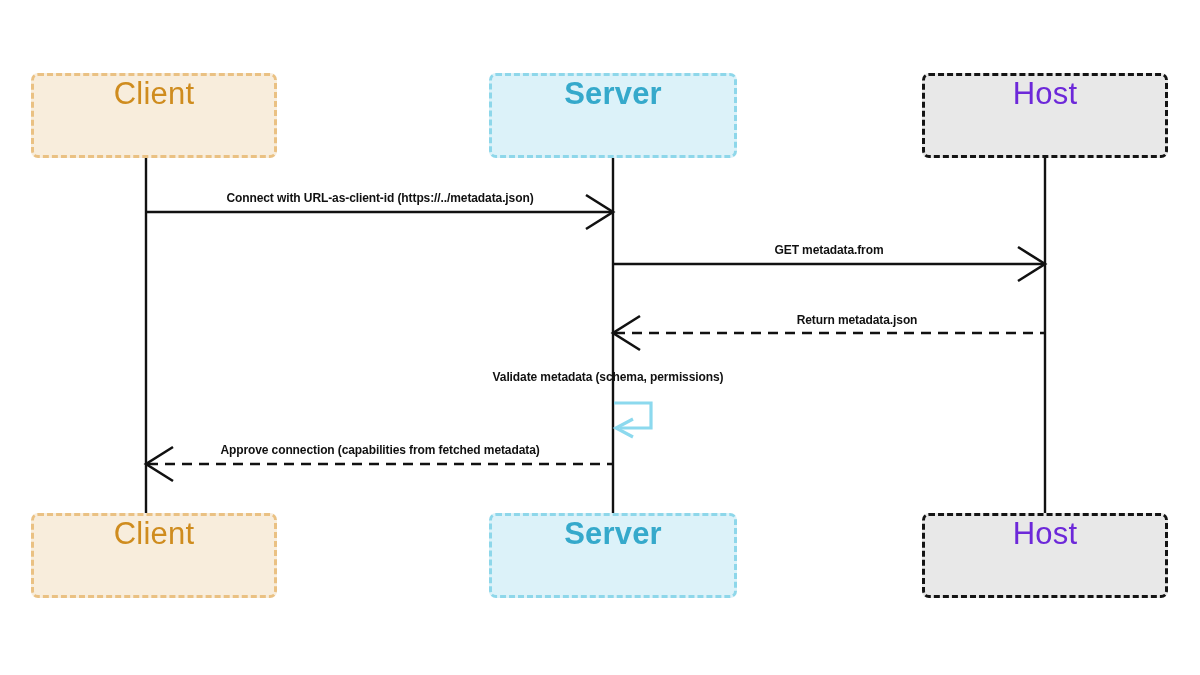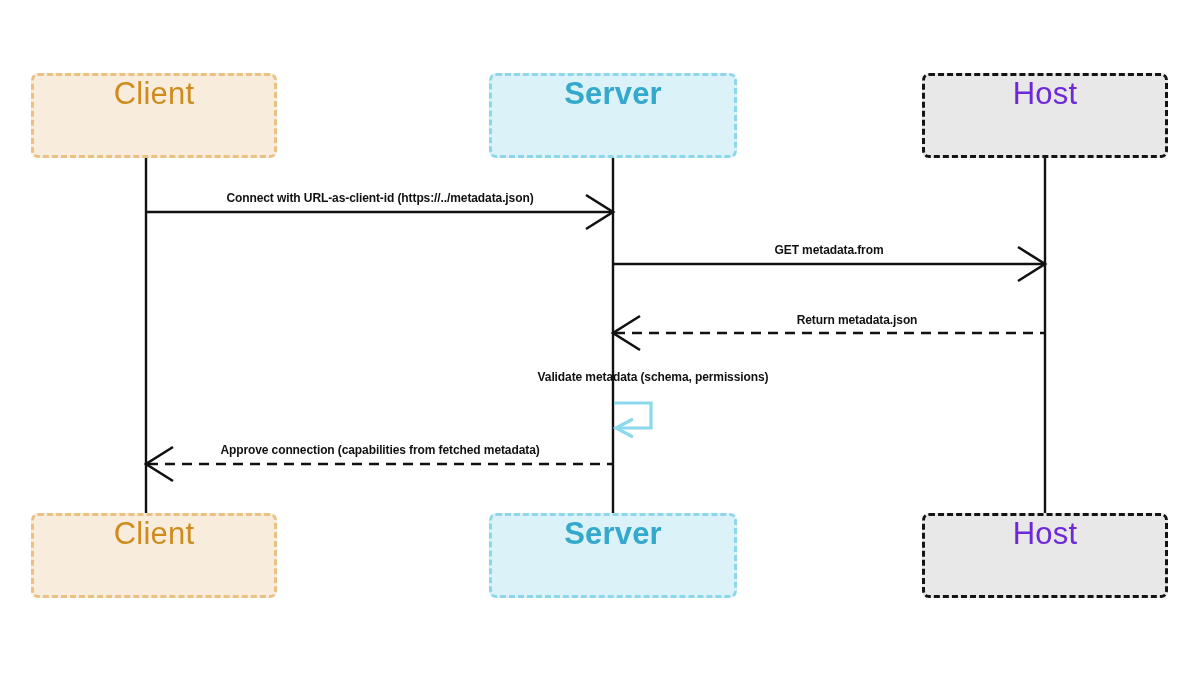--- a/index.html
+++ b/index.html
@@ -86,16 +86,16 @@
   <div class="pbox server col-server row-bottom">
     <span>Server</span>
   </div>
   <div class="pbox host col-host row-bottom">
     <span>Host</span>
   </div>
 
   <div class="msg-label" style="left:380px; top:190px;">Connect with URL-as-client-id (https://../metadata.json)</div>
   <div class="msg-label" style="left:829px; top:242px;">GET metadata.from</div>
   <div class="msg-label" style="left:857px; top:312px;">Return metadata.json</div>
-  <div class="msg-label" style="left:653px; top:369px;text-align:center;">Validate metadata (schema, permissions)</div>
+  <div class="msg-label" style="left:608px; top:369px;text-align:center;">Validate metadata (schema, permissions)</div>
   <div class="msg-label" style="left:380px; top:442px;">Approve connection (capabilities from fetched metadata)</div>
 
 </div>
 
 </body></html>

